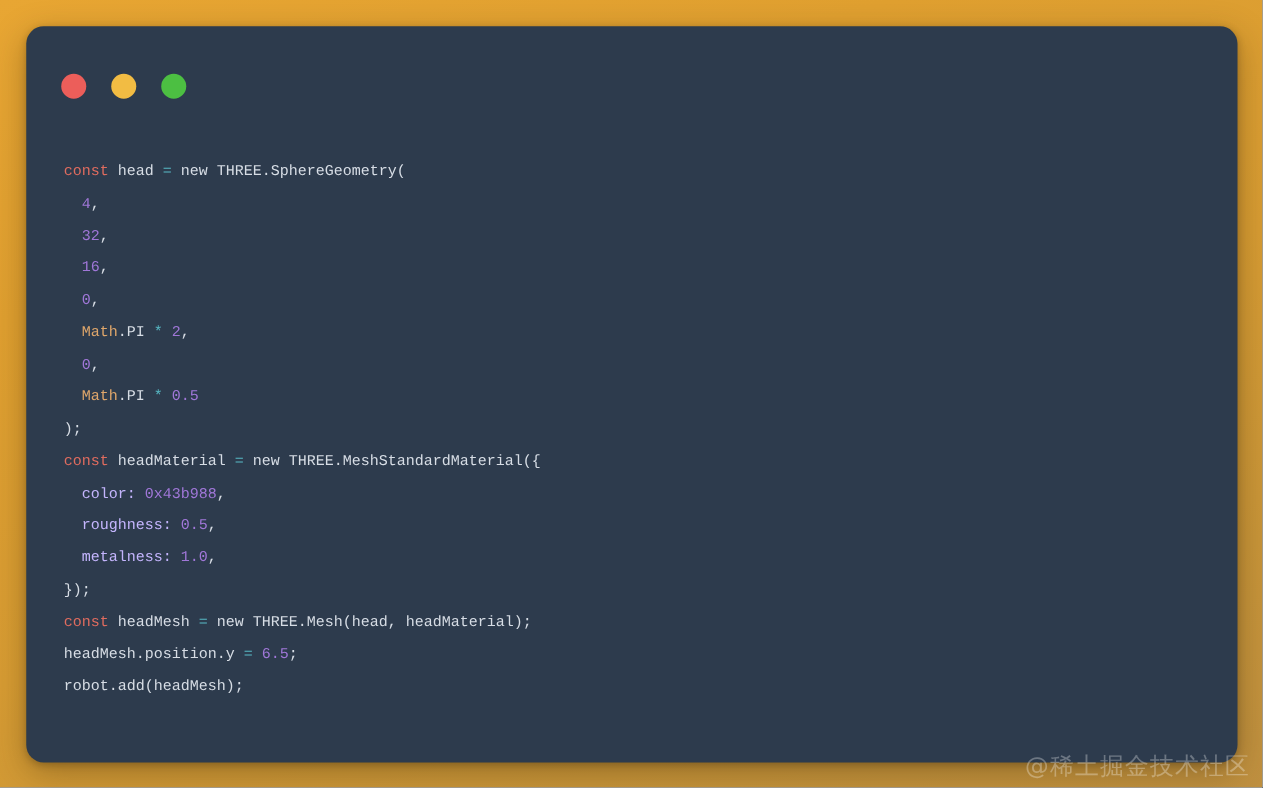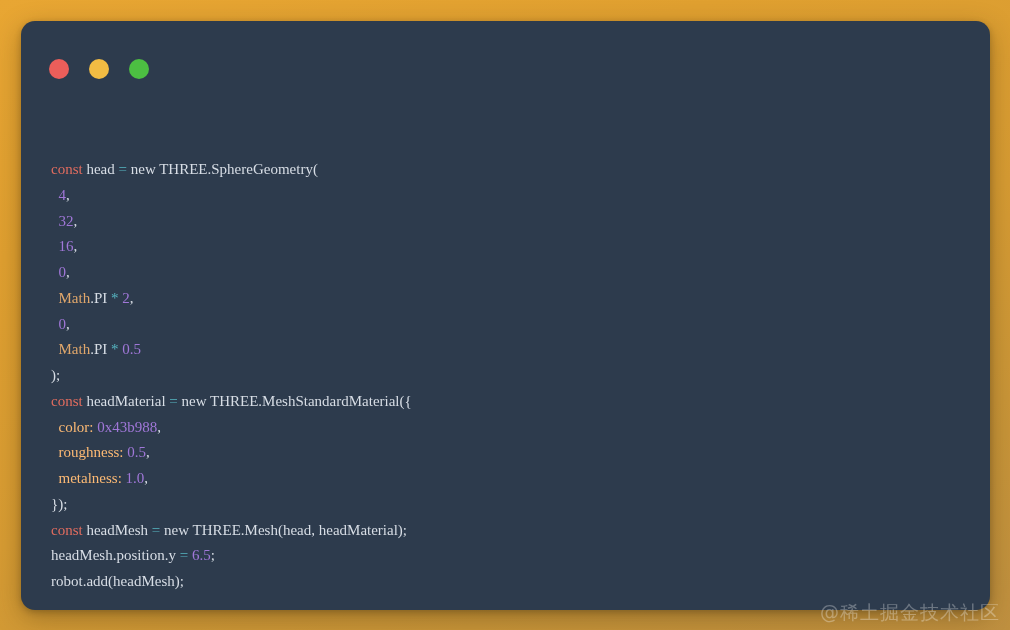--- a/index.html
+++ b/index.html
@@ -61,41 +61,40 @@
   .dot-min     { background: #f2bc43; }
   .dot-max     { background: #4cbf42; }
 
   
   #code-body {
     position: absolute;
     left: 30px;
     top: 104px;
     right: 14px;
     bottom: 10px;
-    font-family: Liberation Serif, serif;
-    font-size: 15px;
+    font-family: Liberation Mono, monospace;
+    font-size: 12px;
     line-height: 25.75px;
     white-space: pre;
     color: #d7dde5;
     letter-spacing: 0px;
     tab-size: 2;
-    margin-top: 32px;
   }
   .line {
     height: 25.75px;
     white-space: pre;
   }
 
   
   .tok-keyword  { color: #e06c5f; }
   .tok-operator { color: #56b6c2; }
   .tok-number   { color: #a077d8; }
   .tok-builtin  { color: #e0a76b; }
   .tok-plain    { color: #d7dde5; }
-  .tok-prop     { color: #fdba74; }
+  .tok-prop     { color: #c4b5fd; }
   .tok-punct    { color: #d7dde5; }
 
   
   #watermark {
     position: absolute;
     right: 10px;
     bottom: 4px;
     font-family: "DejaVu Sans", sans-serif;
     font-size: 19px;
     color: rgba(255, 255, 255, 0.30);

